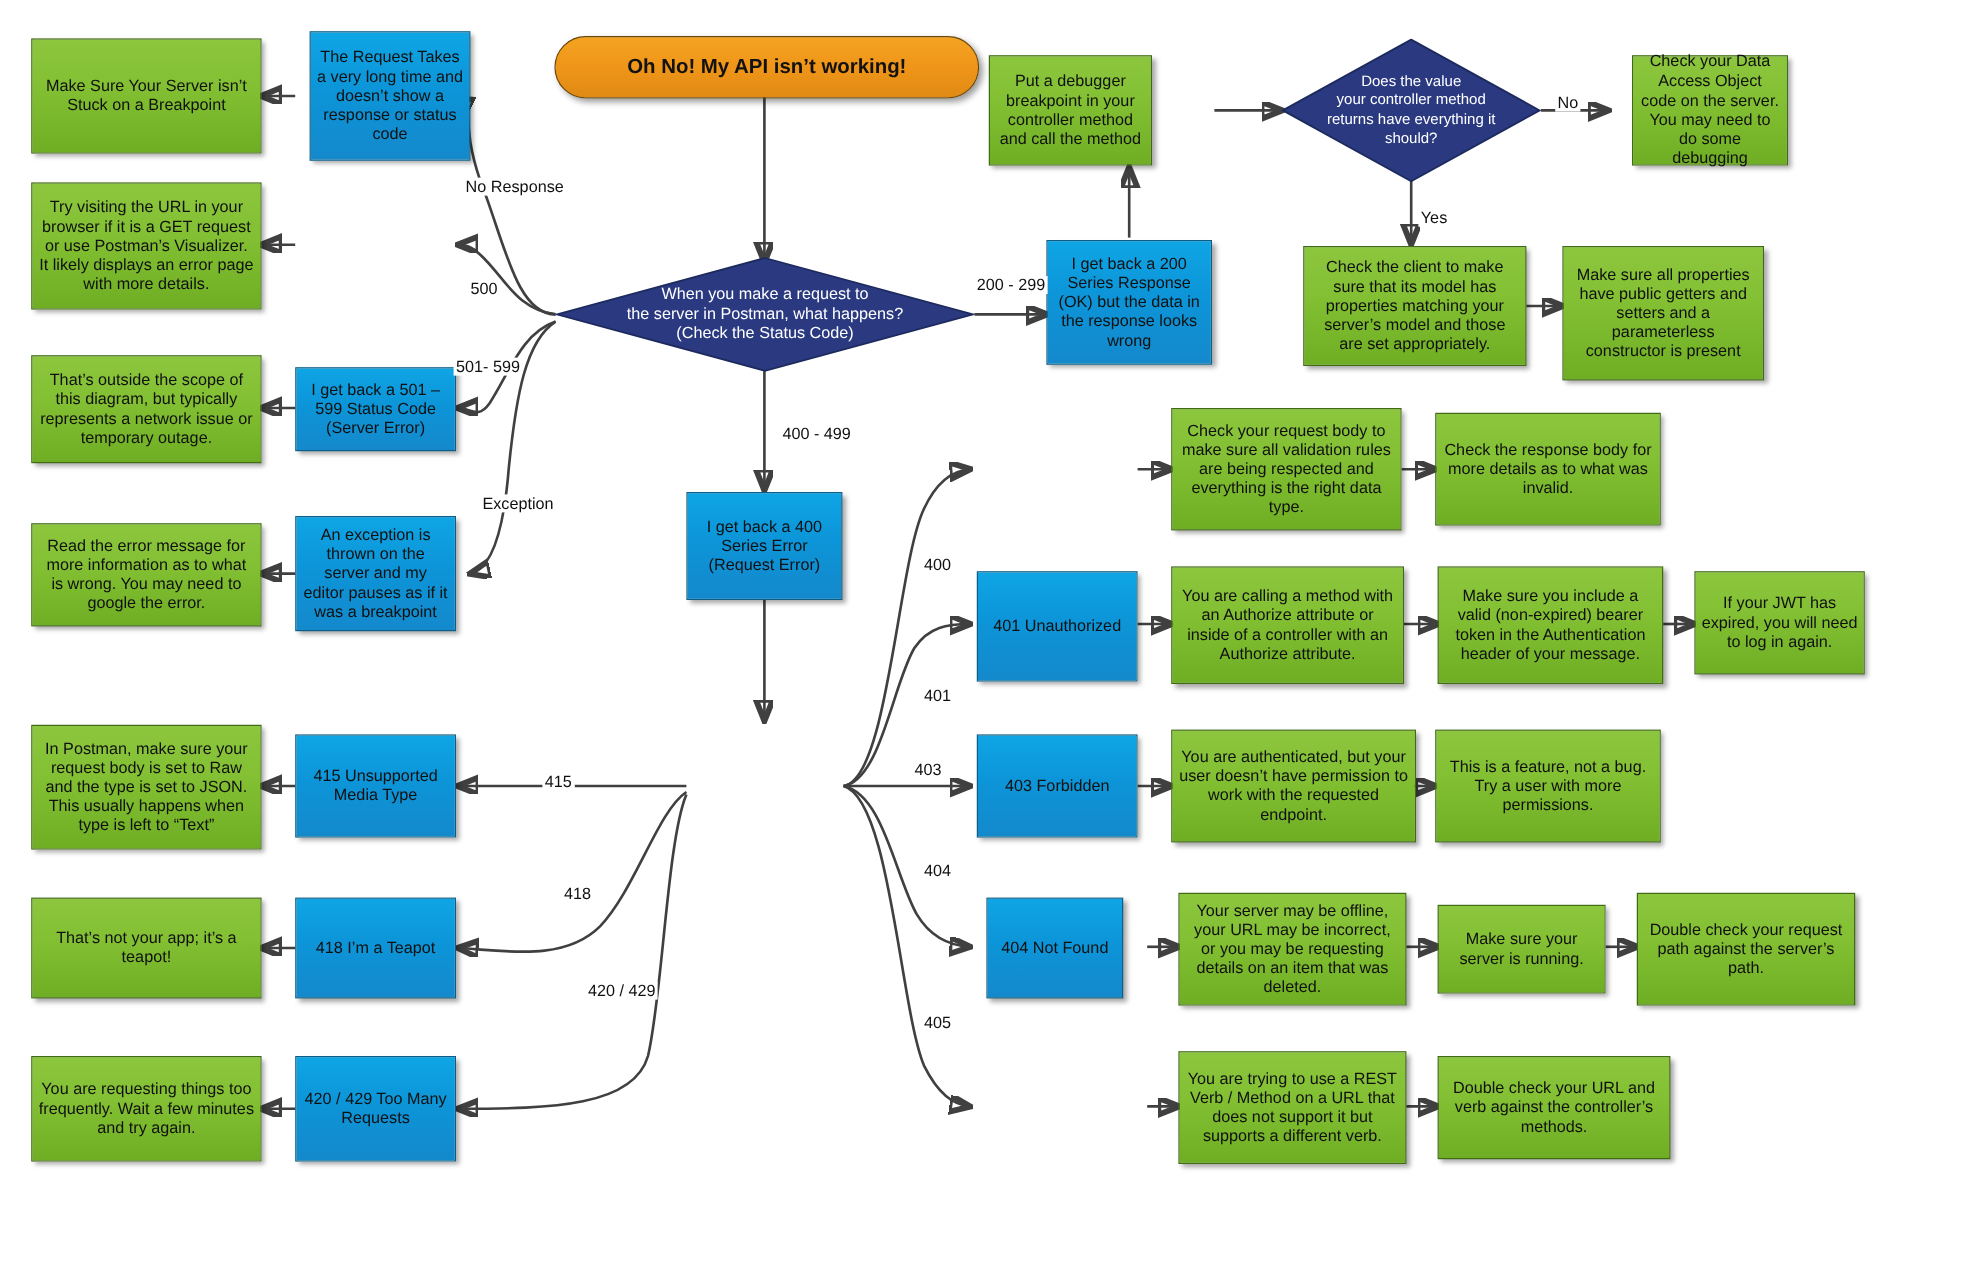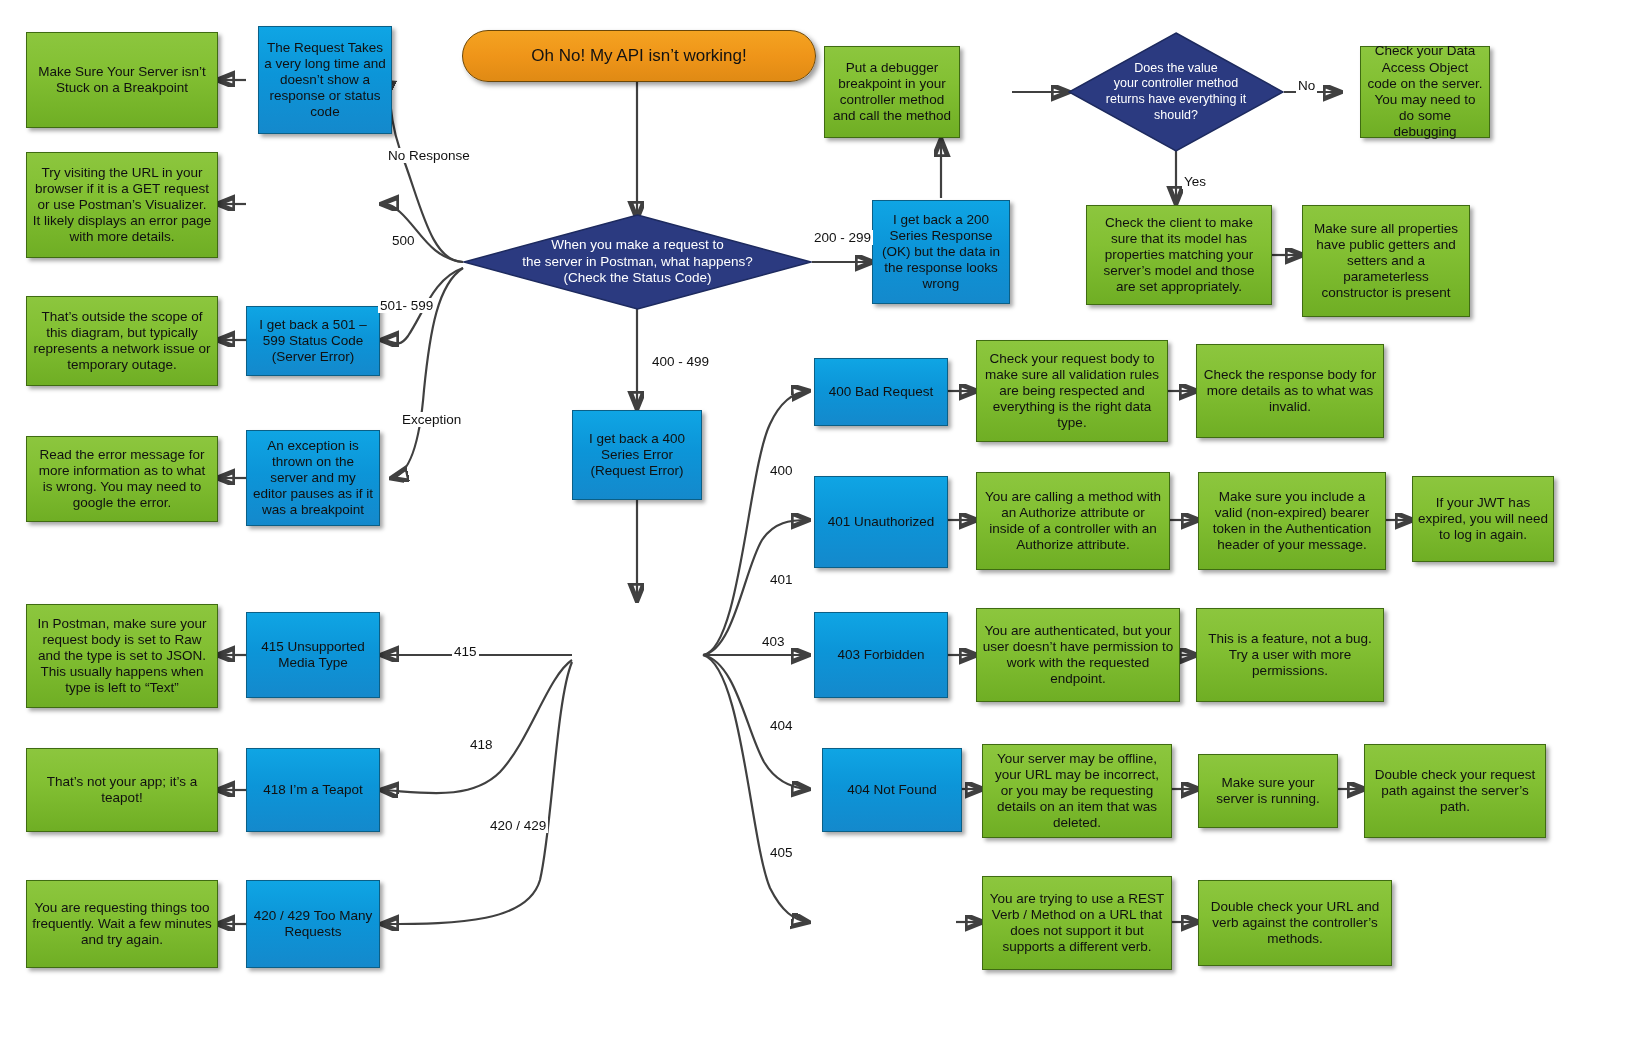--- a/index.html
+++ b/index.html
@@ -16,21 +16,21 @@
   .green{background:linear-gradient(180deg,#8cc63e 0%,#83c033 40%,#6fae24 100%);
          border-color:#3f6b12;color:#101010;}
   .diamond{position:absolute;z-index:5;}
   .diamond .dlabel{position:absolute;left:0;top:0;width:100%;height:100%;
         display:flex;align-items:center;justify-content:center;text-align:center;
         color:#ffffff;line-height:1.25;padding:0 14px;box-sizing:border-box;}
   .start{position:absolute;z-index:6;border-radius:26px;
         background:linear-gradient(180deg,#f4a321 0%,#ef9519 50%,#e08a14 100%);
         border:1px solid #6b4708;box-shadow:3px 3px 5px rgba(0,0,0,.4);
         display:flex;align-items:center;justify-content:center;
-        font-weight:normal;color:#121212;text-align:center;}
+        font-weight:bold;color:#121212;text-align:center;}
 
   .edgelbl{position:absolute;z-index:7;background:#fff;color:#111;
            white-space:nowrap;padding:0 2px;}
 
   svg.wires{position:absolute;left:0;top:0;width:1652px;height:1057px;z-index:2;
             pointer-events:none;}
   svg.wires path,svg.wires line{fill:none;stroke:#404040;stroke-width:2.2;}
 </style>
 </head>
 <body>
@@ -197,23 +197,20 @@
   </div>
 
   <div class="node green" style="left:1086px;top:205px;width:186px;height:100px;font-size:13.5px;">
     <span>Check the client to make sure that its model has properties matching your server’s model and those are set appropriately.</span>
   </div>
 
   <div class="node green" style="left:1302px;top:205px;width:168px;height:112px;font-size:13.5px;">
     <span>Make sure all properties have public getters and setters and a parameterless constructor is present</span>
   </div>
 
-  <div class="node blue" style="left:814px;top:358px;width:134px;height:68px;font-size:13.5px;">
-    <span>400 Bad Request</span>
-  </div>
   <div class="node green" style="left:976px;top:340px;width:192px;height:102px;font-size:13.5px;">
     <span>Check your request body to make sure all validation rules are being respected and everything is the right data type.</span>
   </div>
   <div class="node green" style="left:1196px;top:344px;width:188px;height:94px;font-size:13.5px;">
     <span>Check the response body for more details as to what was invalid.</span>
   </div>
 
   <div class="node blue" style="left:814px;top:476px;width:134px;height:92px;font-size:13.5px;">
     <span>401 Unauthorized</span>
   </div>
@@ -230,21 +227,21 @@
   <div class="node blue" style="left:814px;top:612px;width:134px;height:86px;font-size:13.5px;">
     <span>403 Forbidden</span>
   </div>
   <div class="node green" style="left:976px;top:608px;width:204px;height:94px;font-size:13.5px;">
     <span>You are authenticated, but your user doesn’t have permission to work with the requested endpoint.</span>
   </div>
   <div class="node green" style="left:1196px;top:608px;width:188px;height:94px;font-size:13.5px;">
     <span>This is a feature, not a bug. Try a user with more permissions.</span>
   </div>
 
-  <div class="node blue" style="left:822px;top:748px;width:140px;height:84px;font-size:13.5px;">
+  <div class="node blue" style="left:822px;top:748px;width:114px;height:84px;font-size:13.5px;">
     <span>404 Not Found</span>
   </div>
   <div class="node green" style="left:982px;top:744px;width:190px;height:94px;font-size:13.5px;">
     <span>Your server may be offline, your URL may be incorrect, or you may be requesting details on an item that was deleted.</span>
   </div>
   <div class="node green" style="left:1198px;top:754px;width:140px;height:74px;font-size:13.5px;">
     <span>Make sure your server is running.</span>
   </div>
   <div class="node green" style="left:1364px;top:744px;width:182px;height:94px;font-size:13.5px;">
     <span>Double check your request path against the server’s path.</span>

